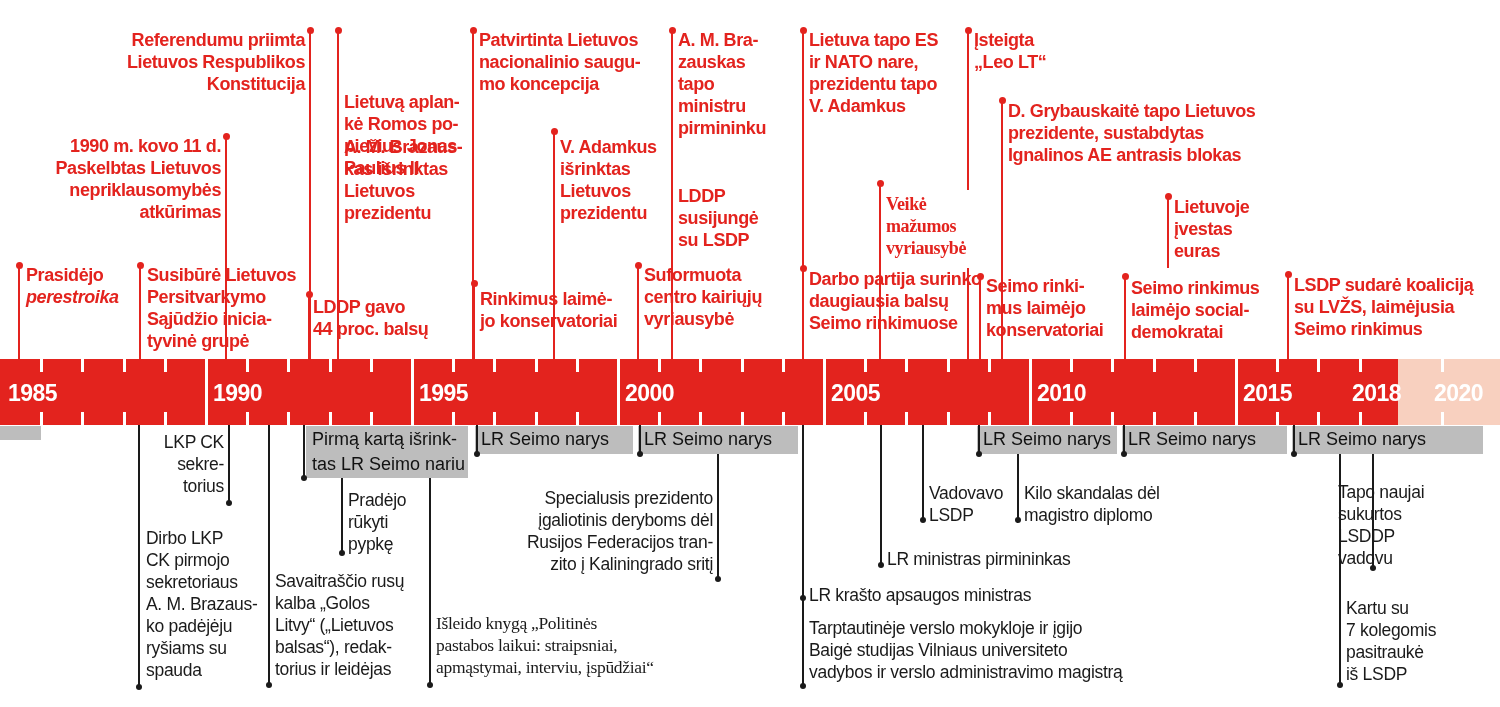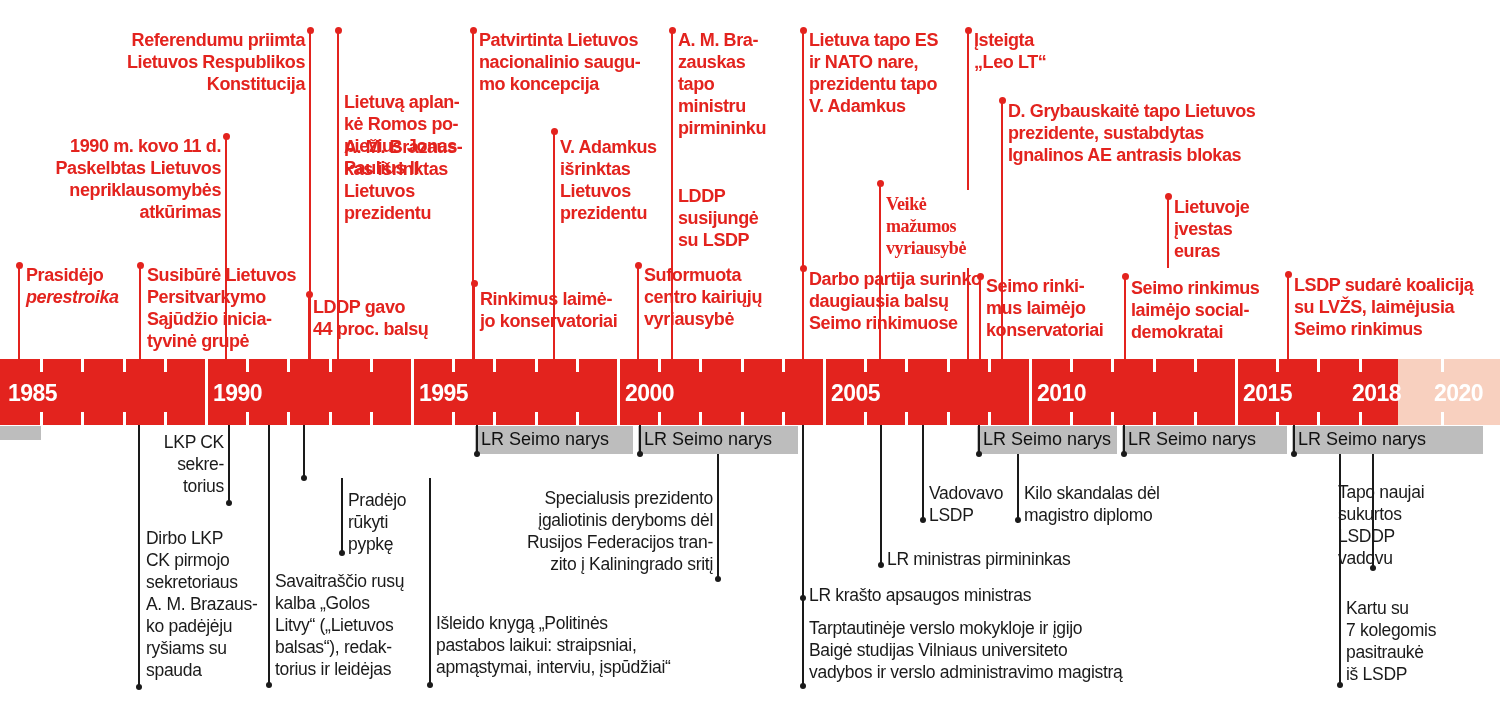--- a/index.html
+++ b/index.html
@@ -93,20 +93,24 @@
     <div class="yr" style="left: 8px; top: 380px;">1985</div>
     <div class="yr" style="left: 213px; top: 380px;">1990</div>
     <div class="yr" style="left: 419px; top: 380px;">1995</div>
     <div class="yr" style="left: 625px; top: 380px;">2000</div>
     <div class="yr" style="left: 831px; top: 380px;">2005</div>
     <div class="yr" style="left: 1037px; top: 380px;">2010</div>
     <div class="yr" style="left: 1243px; top: 380px;">2015</div>
     <div class="yr" style="left: 1352px; top: 380px;">2018</div>
     <div class="yr" style="left: 1434px; top: 380px;">2020</div>
     <div class="box" style="left: 0px; top: 426px; width: 41px; height: 14px;"></div>
+    <div class="box" style="left: 306px; top: 426px; width: 162px; height: 52px;">
+      <div class="lbl">Pirmą kartą išrink-</div>
+      <div class="lbl">tas LR Seimo nariu</div>
+    </div>
     <div class="stem blk" style="left: 304px; top: 425px; height: 53px;"></div>
     <div class="dot blk" style="left: 304px; top: 478px;"></div>
     <div class="box" style="left: 475px; top: 426px; width: 158px; height: 28px;">
       <div class="lbl">LR Seimo narys</div>
     </div>
     <div class="stem blk" style="left: 477px; top: 425px; height: 29px;"></div>
     <div class="dot blk" style="left: 477px; top: 454px;"></div>
     <div class="box" style="left: 638px; top: 426px; width: 160px; height: 28px;">
       <div class="lbl">LR Seimo narys</div>
     </div>
@@ -310,21 +314,21 @@
     <div class="dot blk" style="left: 269px; top: 685px;"></div>
     <div class="tb blk" style="left: 275px; top: 570px;">
       <div>Savaitraščio rusų</div>
       <div>kalba „Golos</div>
       <div>Litvy“ („Lietuvos</div>
       <div>balsas“), redak-</div>
       <div>torius ir leidėjas</div>
     </div>
     <div class="stem blk" style="left: 430px; top: 478px; height: 207px;"></div>
     <div class="dot blk" style="left: 430px; top: 685px;"></div>
-    <div class="tb blk" style="left: 436px; top: 612px;">
+    <div class="tb blk" style="left: 436px; top: 612px; font-family: Liberation Serif, serif;">
       <div>Išleido knygą „Politinės</div>
       <div>pastabos laikui: straipsniai,</div>
       <div>apmąstymai, interviu, įspūdžiai“</div>
     </div>
     <div class="stem blk" style="left: 718px; top: 454px; height: 125px;"></div>
     <div class="dot blk" style="left: 718px; top: 579px;"></div>
     <div class="tb blk right" style="right: 787px; top: 487px;">
       <div>Specialusis prezidento</div>
       <div>įgaliotinis deryboms dėl</div>
       <div>Rusijos Federacijos tran-</div>

